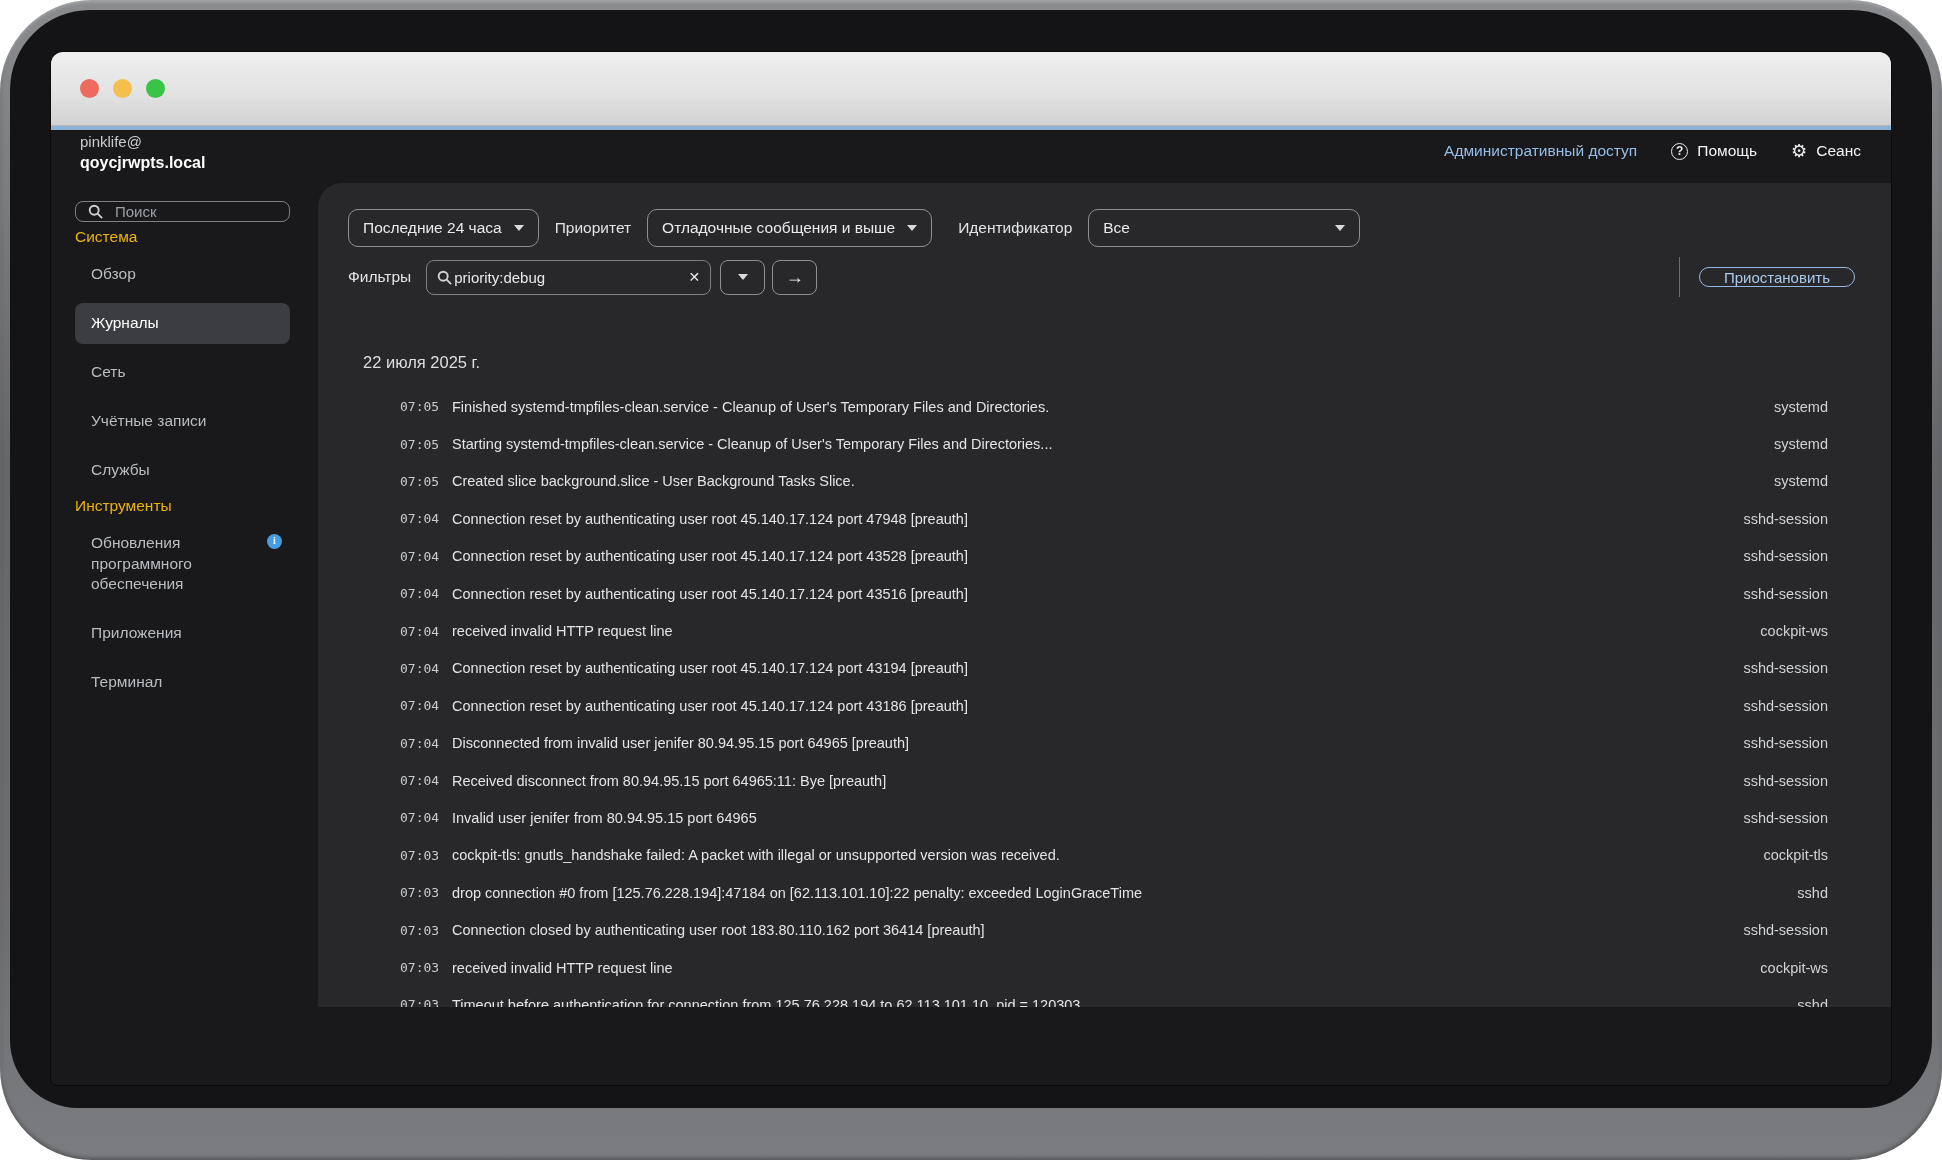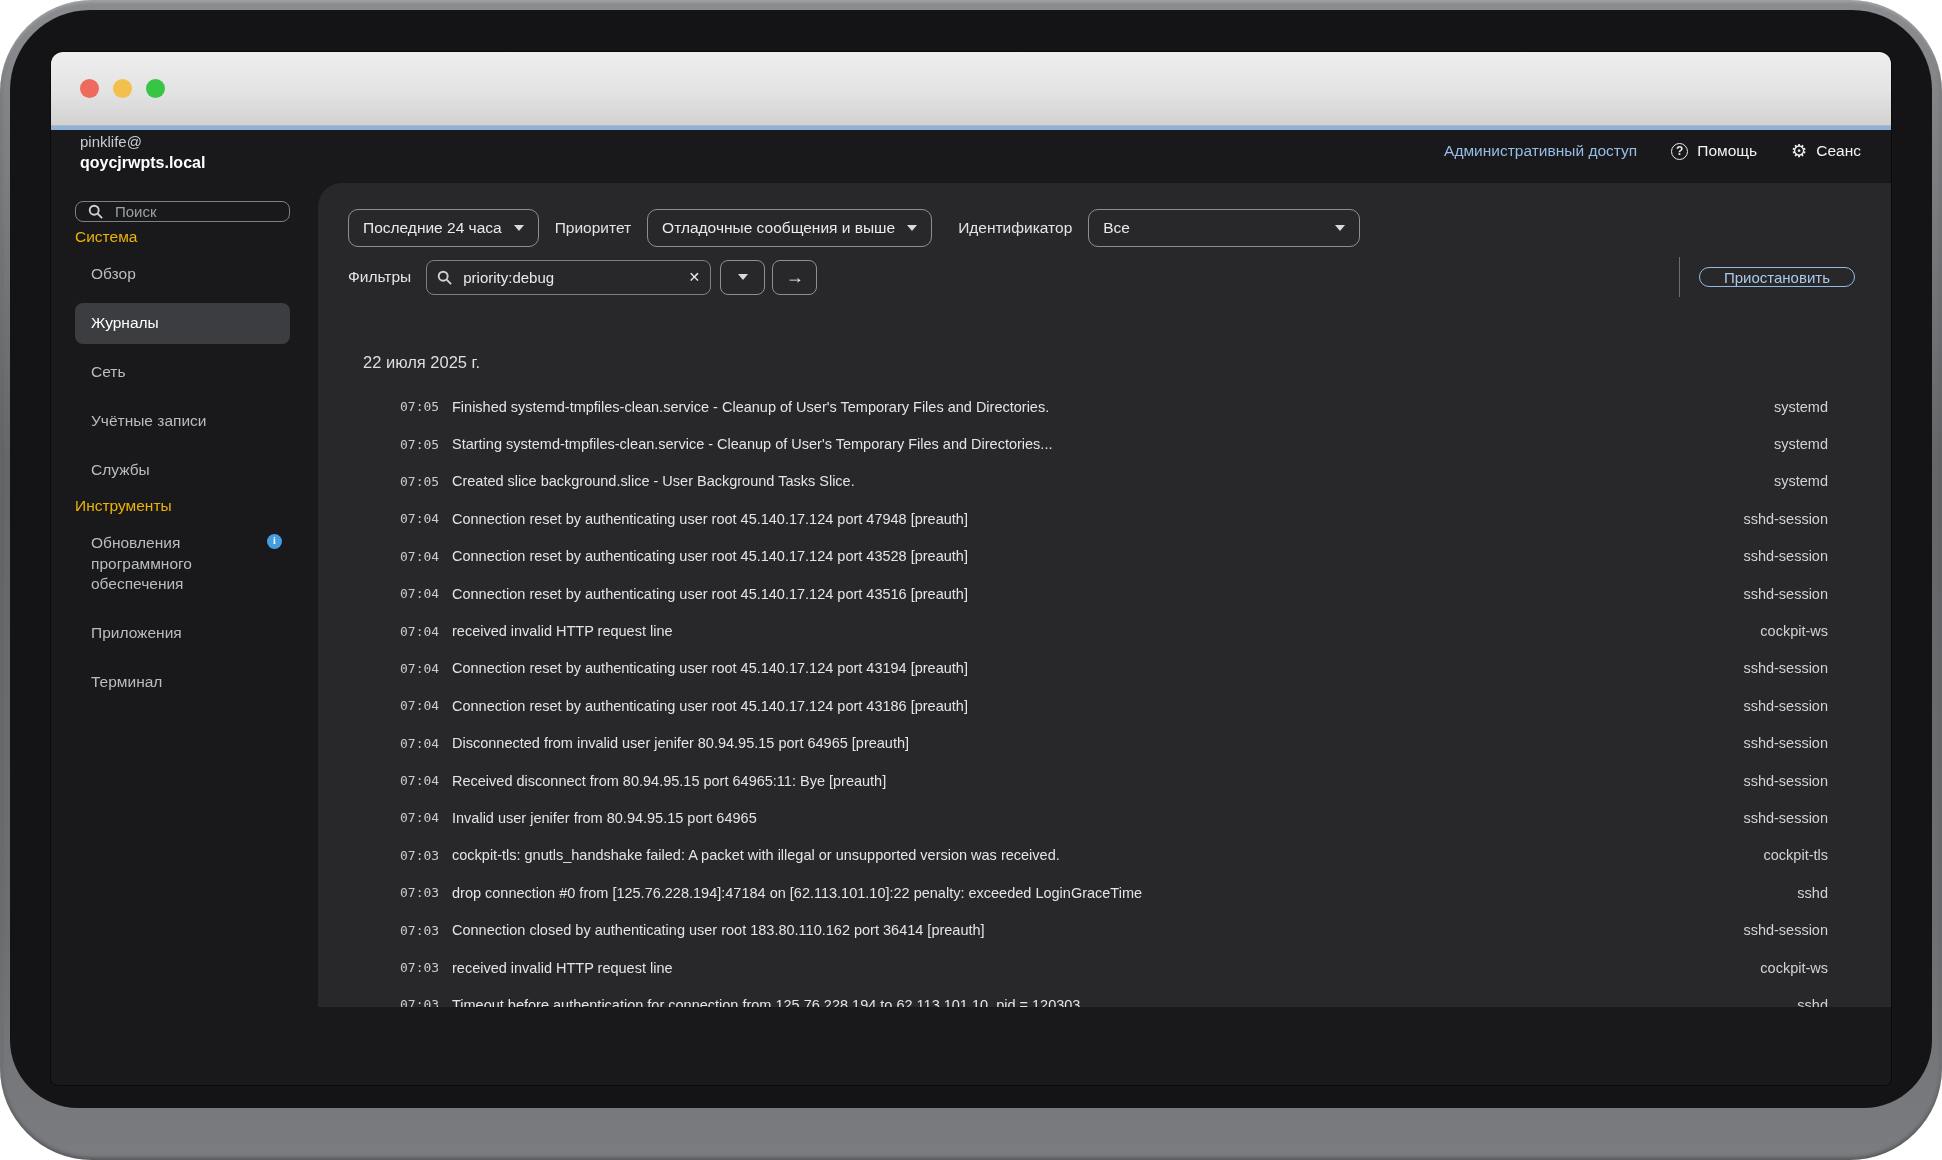--- a/index.html
+++ b/index.html
@@ -55,21 +55,21 @@
   .panel{flex:1;background:#28282b;border-radius:24px 0 0 0;box-sizing:border-box;overflow:hidden;}
   .toolbar{padding:26px 24px 0 30px;}
   .t-row{display:flex;align-items:center;}
   .t-row.second{margin-top:10px;}
   .t-label{font-size:15.5px;color:#e2e4e6;}
   .drop-btn{display:flex;align-items:center;gap:12px;height:38px;padding:0 14px;border:1px solid #8d9093;border-radius:10px;
     background:transparent;color:#e8eaec;font-size:15.5px;cursor:pointer;font-family:"Liberation Sans",sans-serif;}
   .caret{width:0;height:0;border-left:5px solid transparent;border-right:5px solid transparent;border-top:6px solid #d8dadc;}
   .sel-all{width:272px;justify-content:space-between;}
   .gap16{margin-left:16px;} .gap26{margin-left:26px;}
-  .filter-search{display:flex;align-items:center;gap:9px;height:35px;width:285px;margin-left:15px;
+  .filter-search{display:flex;align-items:center;height:35px;width:285px;margin-left:15px;
     border:1px solid #7c7f83;border-radius:8px;padding:0 10px;box-sizing:border-box;}
   .filter-search input{flex:1;background:transparent;border:none;outline:none;color:#e8eaec;font-size:15px;min-width:0;
     font-family:"Liberation Sans",sans-serif;}
   .clear-x{background:none;border:none;color:#e8eaec;font-size:14px;cursor:pointer;padding:0;line-height:1;}
   .sq-btn{height:35px;width:45px;border:1px solid #8d9093;border-radius:8px;background:transparent;color:#e8eaec;
     display:flex;align-items:center;justify-content:center;cursor:pointer;}
   .sq-btn.dd{margin-left:9px;} .sq-btn.go{margin-left:7px;font-size:18px;}
   .spacer{flex:1;}
   .vdivider{width:1px;height:40px;background:#6a6d70;margin-right:19px;}
   .pause-btn{height:20px;padding:0 24px;border:1px solid var(--c-pauseb);border-radius:18px;background:transparent;

